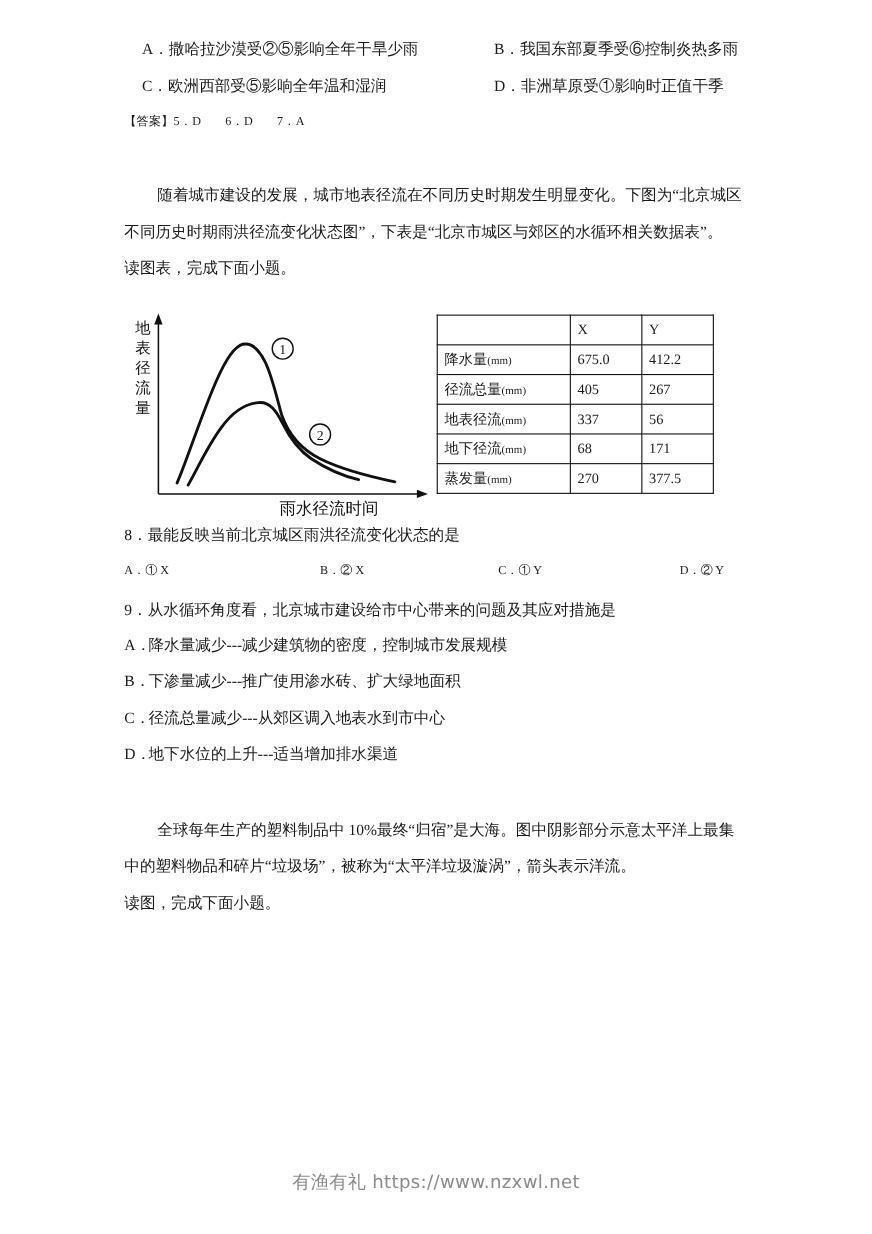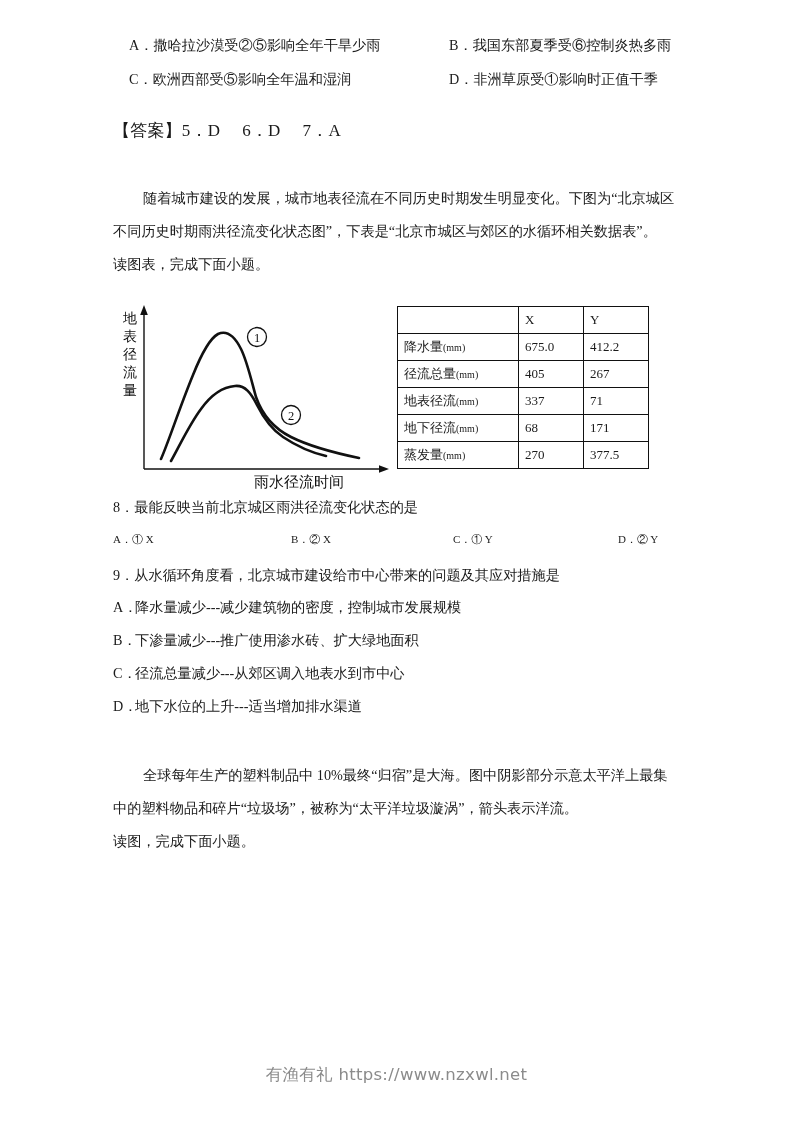--- a/index.html
+++ b/index.html
@@ -30,26 +30,25 @@
     position: relative;
     height: 34px;
     font-size: 14.2px;
     line-height: 34px;
     white-space: nowrap;
   }
   .opt-row .col-a { position: absolute; left: 16px; }
   .opt-row .col-b { position: absolute; left: 336px; }
 
   .ans-line {
-    font-size: 17px;
+    font-size: 11px;
     line-height: 30px;
     height: 30px;
     white-space: nowrap;
     letter-spacing: 0.2px;
-    margin-top: 20px;
   }
   .ans-line .sp { display: inline-block; width: 22px; }
 
   .para {
     font-size: 14.2px;
     line-height: 33px;
     text-align: justify;
     text-justify: inter-ideograph;
   }
   .para .indent { display: inline-block; width: 30px; }
@@ -218,21 +217,21 @@
               <td class="val">412.2</td>
             </tr>
             <tr>
               <td class="rowlabel"><span>径流总量</span><span class="unit">(mm)</span></td>
               <td class="val">405</td>
               <td class="val">267</td>
             </tr>
             <tr>
               <td class="rowlabel"><span>地表径流</span><span class="unit">(mm)</span></td>
               <td class="val">337</td>
-              <td class="val">71</td>
+              <td class="val">56</td>
             </tr>
             <tr>
               <td class="rowlabel"><span>地下径流</span><span class="unit">(mm)</span></td>
               <td class="val">68</td>
               <td class="val">171</td>
             </tr>
             <tr>
               <td class="rowlabel"><span>蒸发量</span><span class="unit">(mm)</span></td>
               <td class="val">270</td>
               <td class="val">377.5</td>

